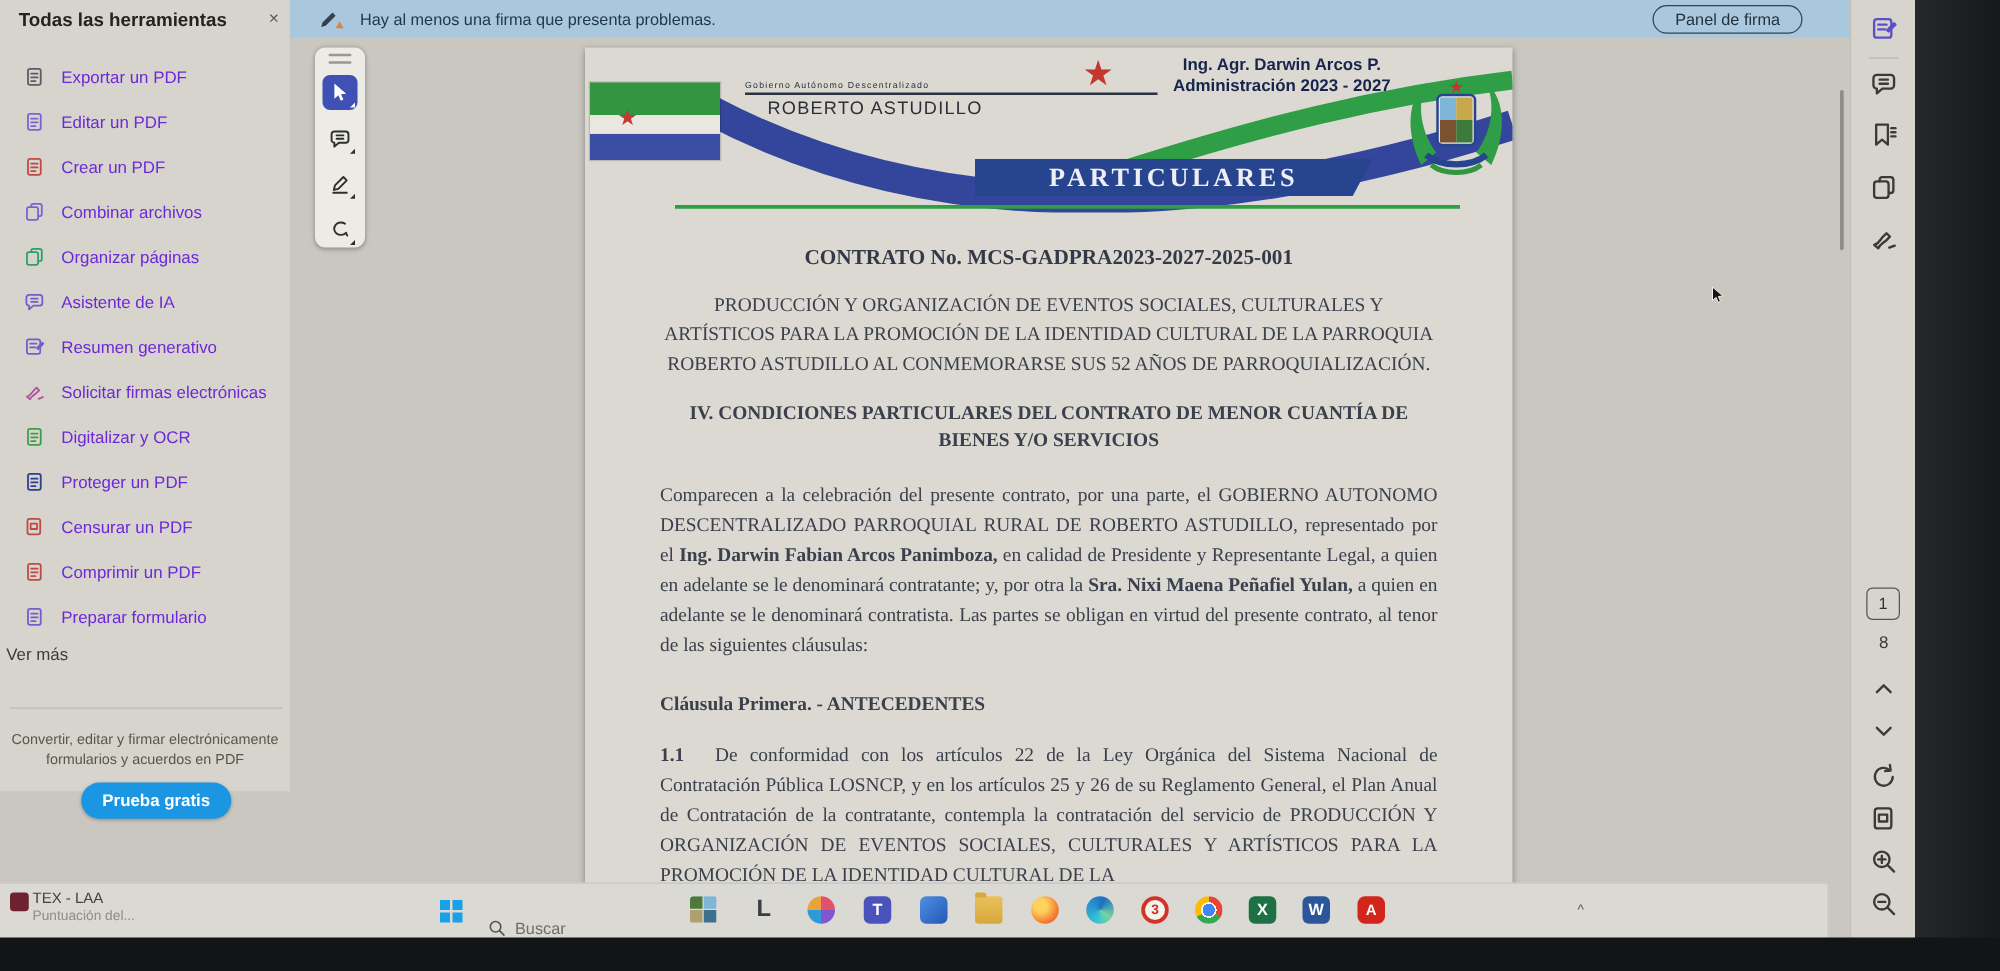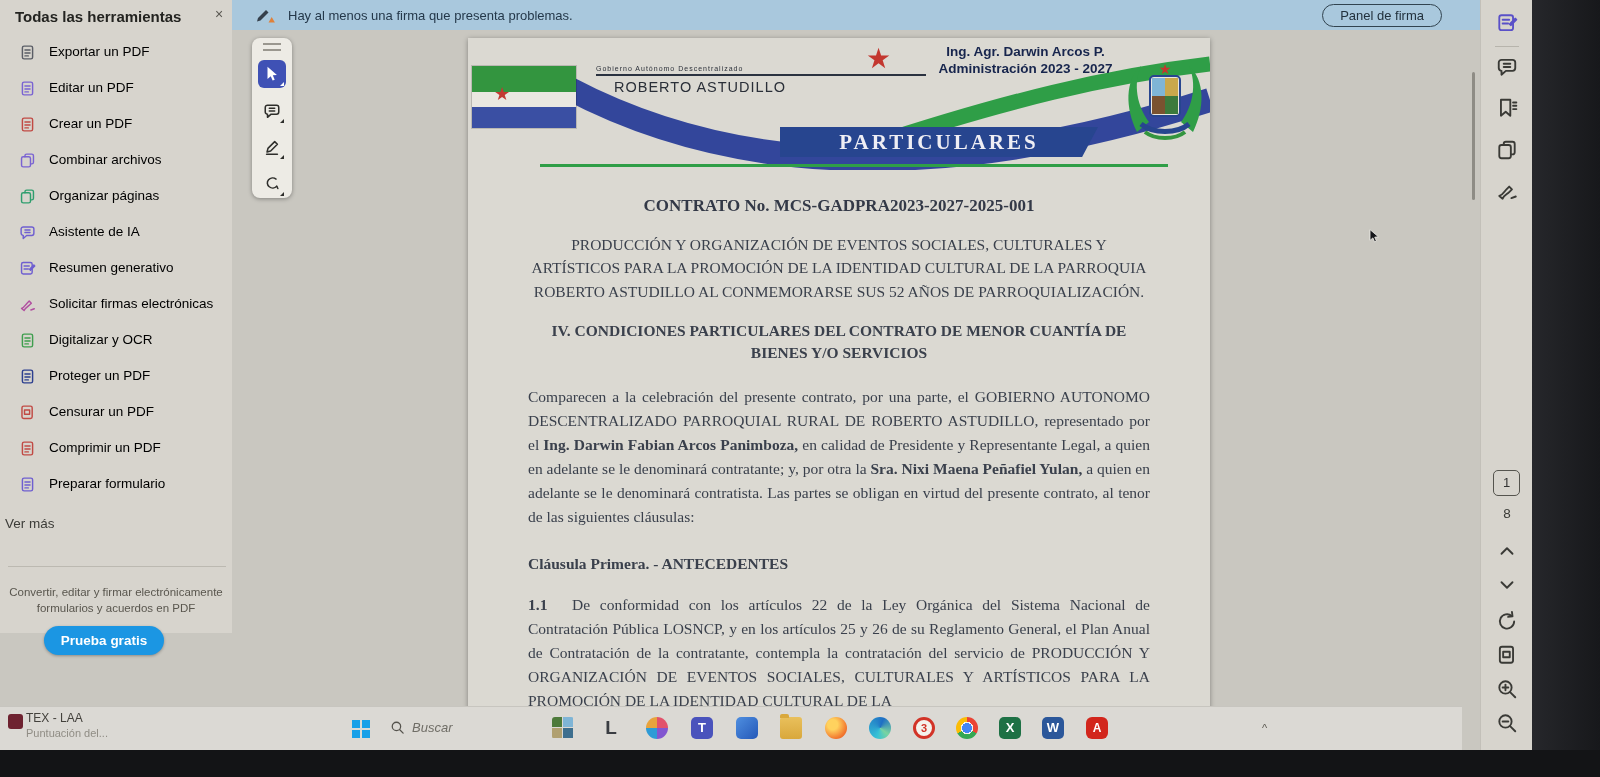--- a/index.html
+++ b/index.html
@@ -6,29 +6,29 @@
   #screen{position:relative;width:1600px;height:777px;overflow:hidden;
     font-family:"Liberation Sans",sans-serif;background:#c9c7c0;}
   
   #bezel-right{position:absolute;left:1532px;top:0;width:68px;height:777px;
     background:linear-gradient(90deg,#26272b,#17181b);z-index:9;}
   #bezel-bottom{position:absolute;left:0;top:750px;width:1600px;height:27px;background:#131416;z-index:9;}
   
   #sidebar{position:absolute;left:0;top:0;width:232px;height:633px;background:#d7d4cd;z-index:5;}
   #sidebar .hdr{position:absolute;top:8px;left:15px;font-size:15px;font-weight:bold;color:#232320;}
   #sidebar .close{position:absolute;top:6px;left:215px;font-size:14px;color:#5a5852;cursor:default;}
-  .sb-item{position:absolute;left:0;width:232px;height:34px;display:flex;align-items:flex-start;
-    gap:13px;padding-left:19px;box-sizing:border-box;font-size:13.5px;color:#000000;}
+  .sb-item{position:absolute;left:0;width:232px;height:34px;display:flex;align-items:center;
+    gap:13px;padding-left:19px;box-sizing:border-box;font-size:13.5px;color:#6d28d9;}
   .ic{width:17px;height:17px;fill:none;stroke:currentColor;stroke-width:1.7;
     stroke-linecap:round;stroke-linejoin:round;flex:none;}
   .see-more{position:absolute;top:516px;left:5px;font-size:13.5px;color:#3c3c38;}
   .sb-div{position:absolute;top:566px;left:8px;width:218px;border-top:1px solid #bcb9b1;}
   .promo{position:absolute;top:584px;left:8px;width:216px;text-align:center;
     font-size:11.5px;line-height:1.4;color:#59564e;}
-  .trial{position:absolute;top:626px;left:44px;width:120px;height:29px;border-radius:15px;
+  .trial{position:absolute;top:626px;left:65px;width:120px;height:29px;border-radius:15px;
     background:#1b96e3;color:#fff;font-size:13.5px;font-weight:bold;text-align:center;
     line-height:29px;box-shadow:0 1px 3px rgba(0,0,0,.3);}
   
   #notifbar{position:absolute;left:232px;top:0;width:1248px;height:30px;background:#a9c8dd;
     z-index:6;display:flex;align-items:center;}
   #notifbar .msg{font-size:13px;color:#24384a;margin-left:10px;}
   #notifbar .nicon{margin-left:24px;width:22px;height:20px;}
   .panelbtn{position:absolute;right:38px;top:4px;height:21px;padding:0 17px;border:1.5px solid #31434f;
     border-radius:13px;font-size:13px;color:#22313d;line-height:21px;background:transparent;}
   
@@ -90,22 +90,22 @@
   
   #taskbar{position:absolute;left:0;top:706px;width:1462px;height:44px;background:#dbd9d4;
     border-top:1px solid #c7c5bf;z-index:8;}
   .tb-widget{position:absolute;left:8px;top:4px;display:flex;gap:3px;}
   .tb-widget .wicon{width:15px;height:15px;border-radius:3px;background:#6e2230;margin-top:3px;}
   .wl1{font-size:12px;color:#43413c;}
   .wl2{font-size:11px;color:#908d85;margin-top:2px;}
   .tb-start{position:absolute;left:352px;top:13px;width:18px;height:18px;display:grid;
     grid-template-columns:8px 8px;grid-template-rows:8px 8px;gap:2px;}
   .tb-start i{background:#18a0e8;}
-  .tb-search{position:absolute;left:390px;top:13px;display:flex;gap:7px;
-    font-size:13px;color:#6f6d66;font-style:italic;}
+  .tb-search{position:absolute;left:390px;top:28px;display:flex;gap:7px;
+    font-size:13px;color:#6f6d66;}
   .tb-search .ic{width:15px;height:15px;color:#55534d;}
   .tbi{position:absolute;top:10px;width:22px;height:22px;border-radius:5px;}
   .tb-esp{position:absolute;left:1312px;top:15px;font-size:12px;color:#7f1d1d;margin-top:27px;}
   .tb-chev{position:absolute;left:1262px;top:15px;font-size:11px;color:#5c5a52;}
   
   .collage{display:grid;grid-template-columns:10px 10px;grid-template-rows:10px 10px;gap:1px;border-radius:3px;overflow:hidden;}
   .collage i:nth-child(1){background:#4d7a3a;} .collage i:nth-child(2){background:#7fb5d6;}
   .collage i:nth-child(3){background:#b0a070;} .collage i:nth-child(4){background:#3e6f8e;}
   .ldark{background:none;color:#3a3d42;font-weight:bold;font-size:19px;line-height:22px;text-align:center;}
   .pinwheel{border-radius:50%;background:conic-gradient(#e2526b 0 90deg,#8256d0 0 180deg,#2e9bd6 0 270deg,#e8a33d 0 360deg);}

